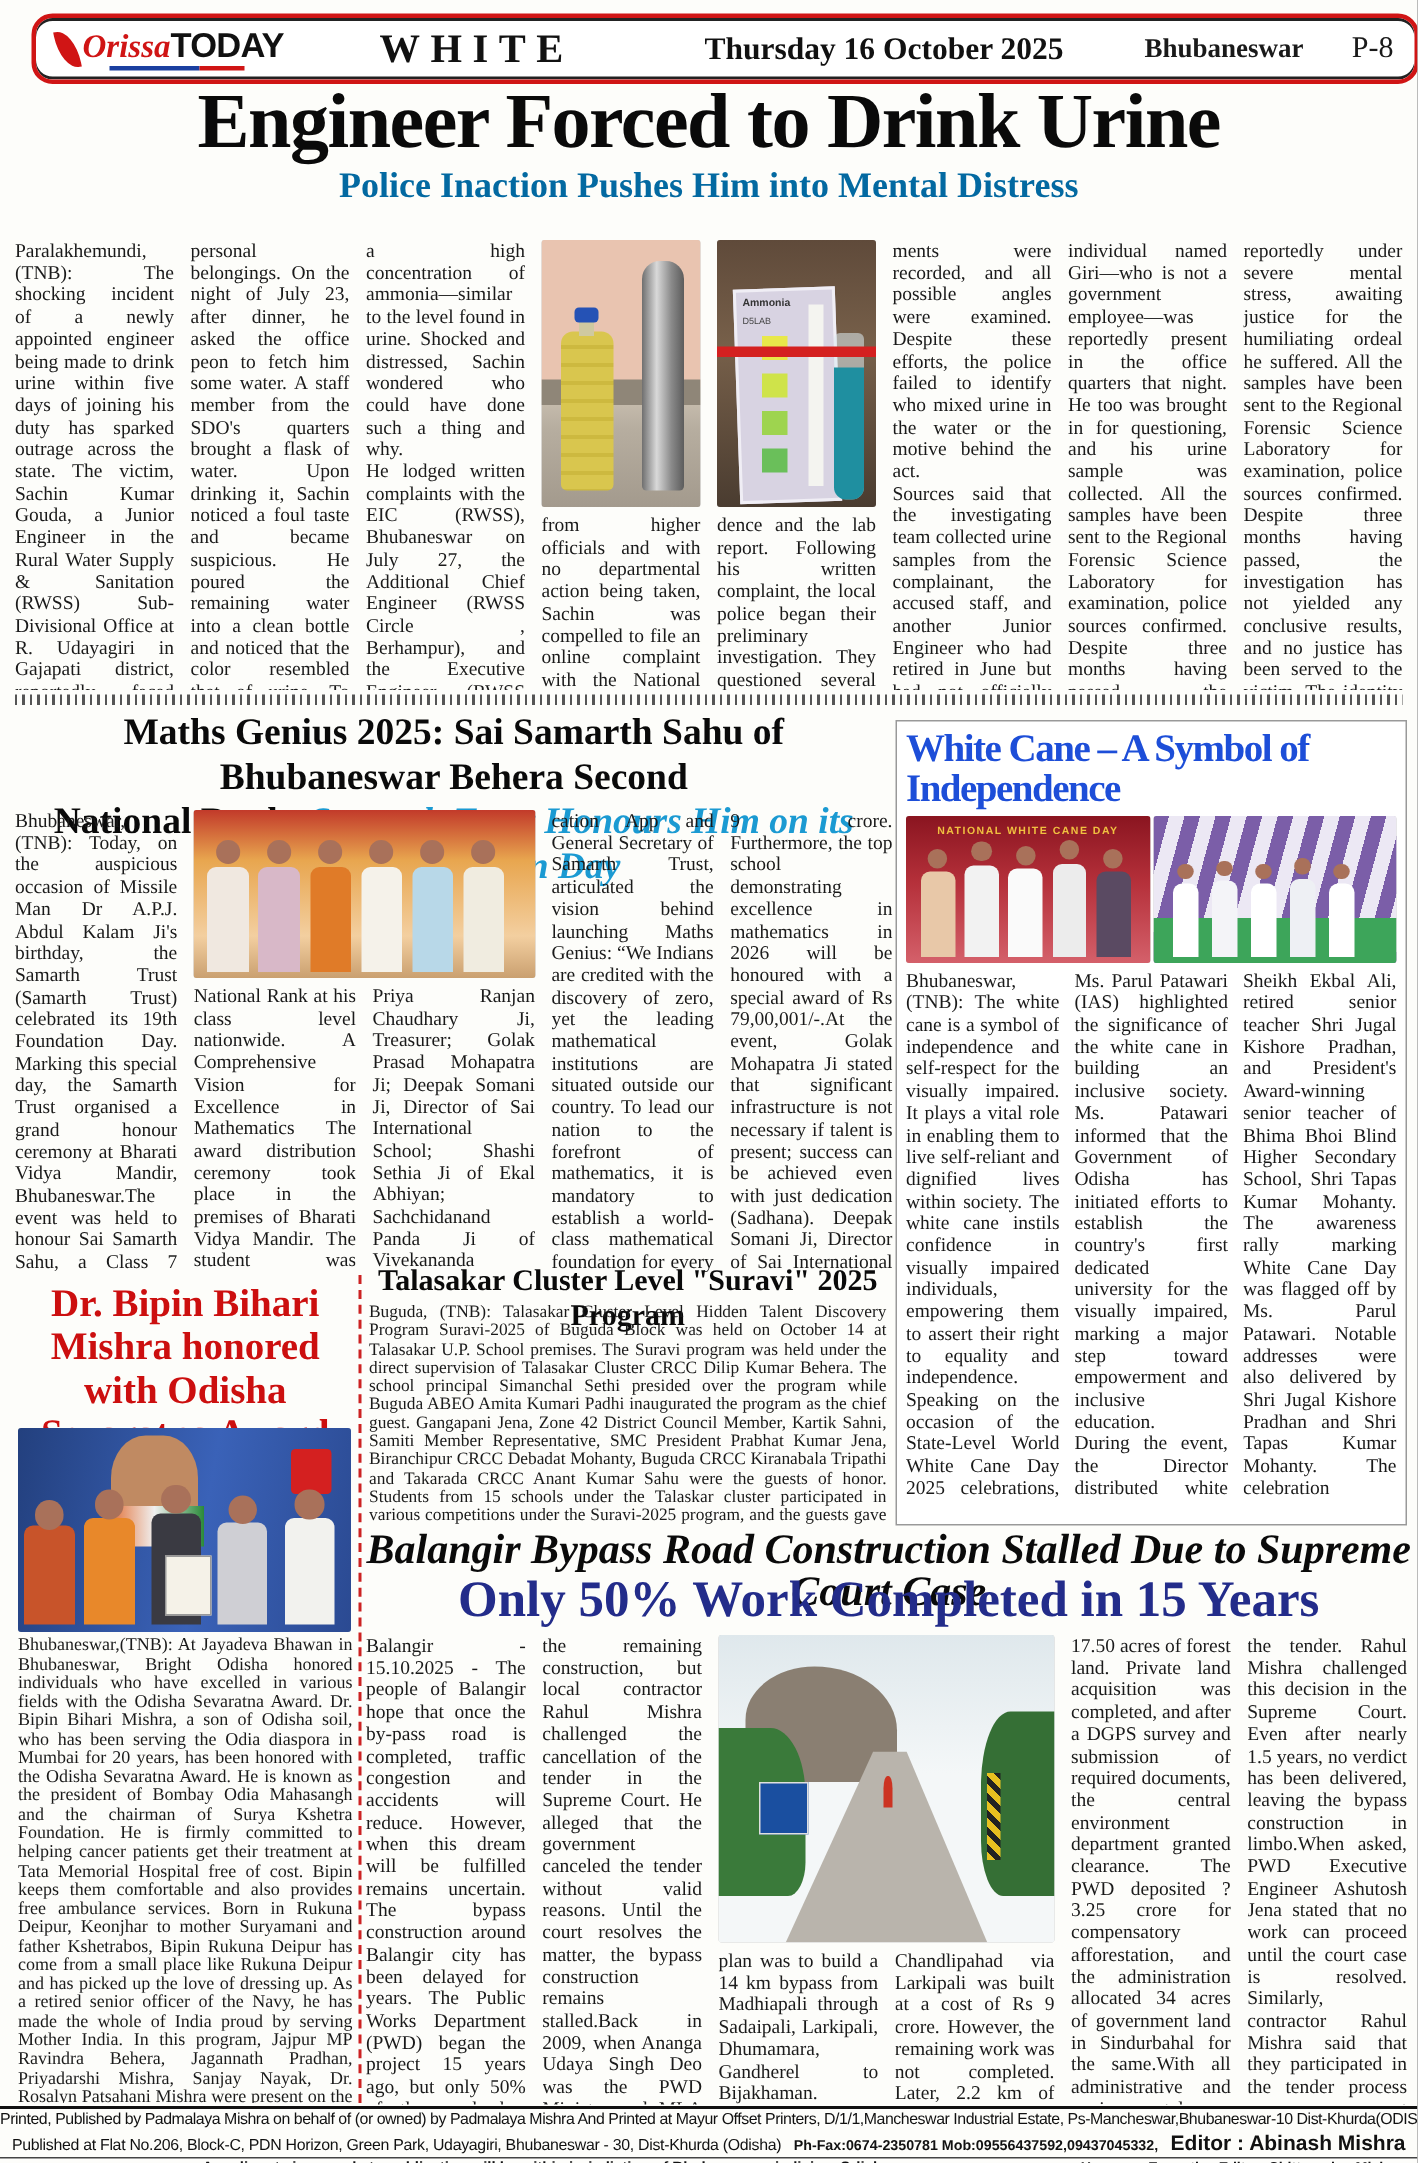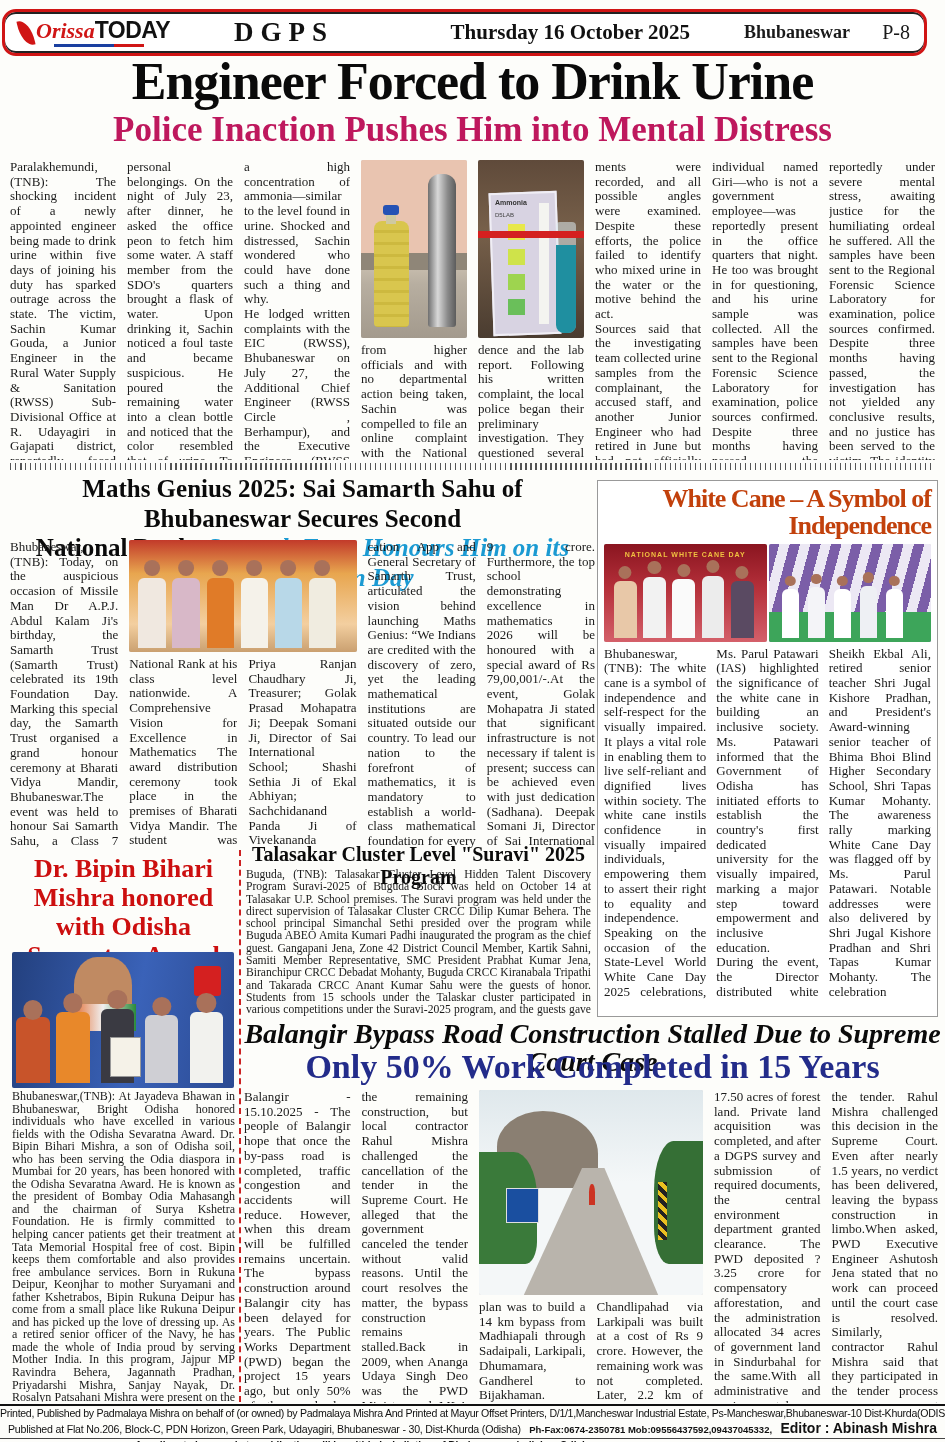--- a/index.html
+++ b/index.html
@@ -1,39 +1,39 @@
 <!DOCTYPE html>
 <html><head>
 <meta charset="utf-8">
 <style>
   html,body{margin:0;padding:0;background:#888;}
   .page{position:relative;width:945px;height:1442px;background:#fdfdfa;margin:0 auto;
         font-family:"Liberation Serif",serif;color:#1a1a1a;overflow:hidden;}
   
-  .masthead{position:absolute;left:2px;top:9px;width:925px;height:47px;
+  .masthead{position:absolute;left:21px;top:9px;width:925px;height:47px;
     border:3px solid #d01515;border-radius:14px;background:#fff;
     display:flex;align-items:center;box-sizing:border-box;padding:0 14px;
     box-shadow:inset 0 2px 0 #222, inset 0 -2px 0 #222;}
   .logo{display:flex;align-items:center;gap:3px;width:215px;}
   .quill{width:14px;height:26px;background:#d01515;border-radius:0 90% 0 90%;transform:rotate(-12deg);}
   .logo-text{line-height:1;}
   .logo-orissa{font-style:italic;color:#d01515;font-weight:bold;font-size:22px;font-family:"Liberation Serif",serif;}
   .logo-today{color:#111;font-weight:bold;font-size:23px;font-family:"Liberation Sans",sans-serif;letter-spacing:-.5px;}
   .logo-bar{display:flex;height:3px;width:90px;margin:2px 0 0 18px;}
   .bar-blue{flex:2;background:#1a3fa0;}
   .bar-red{flex:1;background:#d01515;}
   .mh-section{width:215px;font-size:27px;font-weight:bold;letter-spacing:7px;color:#111;}
   .mh-date{flex:1;text-align:right;font-size:21px;font-weight:bold;color:#111;}
   .mh-city{width:160px;text-align:right;font-size:18px;font-weight:bold;}
   .mh-page{width:60px;text-align:right;font-size:20px;}
   
   .lead-h1{position:absolute;left:0;top:56px;width:945px;margin:0;text-align:center;
     font-size:52px;font-weight:bold;color:#0a0a0a;letter-spacing:-1px;line-height:1.0;}
   .lead-h2{position:absolute;left:0;top:112px;width:945px;margin:0;text-align:center;
-    font-size:35px;font-weight:bold;color:#be185d;line-height:1.0;}
+    font-size:24px;font-weight:bold;color:#0369a1;line-height:1.0;}
   
   .col{font-size:13px;line-height:14.7px;text-align:justify;white-space:pre-line;
        overflow:hidden;hyphens:auto;}
   .lead-body{position:absolute;left:10px;top:160px;width:925px;height:300px;
     display:grid;grid-template-columns:repeat(8,1fr);grid-template-rows:178px 1fr;
     gap:5px 11px;overflow:hidden;}
   .rowspan{grid-row:1/3;}
   .photo{position:relative;overflow:hidden;border-radius:2px;background:#ccc;}
   .lb-c4{grid-column:4;grid-row:2;} .lb-c5{grid-column:5;grid-row:2;}
   .lb-p1{grid-column:4;grid-row:1;} .lb-p2{grid-column:5;grid-row:1;}
@@ -66,21 +66,21 @@
     display:grid;grid-template-columns:repeat(5,1fr);grid-template-rows:112px 1fr;gap:5px 11px;overflow:hidden;}
   .mb-photo{grid-column:2/4;grid-row:1;}
   .mb-c2{grid-column:2;grid-row:2;} .mb-c3{grid-column:3;grid-row:2;}
   .mp-bg{position:absolute;inset:0;background:linear-gradient(#c23a2a,#e8a64f 30%,#f3cfa0 75%,#caa070);}
   .fig{position:absolute;bottom:4%;height:62%;border-radius:6px 6px 0 0;}
   .fig::after{content:"";position:absolute;left:50%;top:-26%;transform:translateX(-50%);
     width:58%;aspect-ratio:1;border-radius:50%;background:#a9715a;}
   
   .wc-box{position:absolute;left:597px;top:480px;width:341px;height:537px;border:1px solid #999;
     background:#fff;box-sizing:border-box;padding:4px 6px;}
-  .wc-h{margin:0;text-align:right;color:#c2410c;font-weight:bold;line-height:1.05;}
+  .wc-h{margin:0;text-align:left;color:#1d4ed8;font-weight:bold;line-height:1.05;}
   .wc-h .l1{font-size:26px;letter-spacing:-1px;display:block;}
   .wc-h .l2{font-size:29px;display:block;}
   .wc-photos{display:flex;gap:2px;height:98px;margin-top:4px;}
   .wc-photos .photo{flex:1;}
   .wcl-bg{position:absolute;inset:0;background:linear-gradient(#8a1520,#b5303a 45%,#d4606a);}
   .wcl-banner{position:absolute;left:4%;top:8%;width:92%;text-align:center;color:#f0c040;
     font-size:7px;font-weight:bold;font-family:"Liberation Sans",sans-serif;letter-spacing:1px;}
   .wcr-bg{position:absolute;inset:0;background:repeating-linear-gradient(105deg,#7b5ea8 0 10px,#ece8f4 10px 20px);}
   .wcr-floor{position:absolute;left:0;right:0;bottom:0;height:30%;background:#3da55a;}
   .wc-cols{display:flex;gap:10px;margin-top:5px;height:352px;overflow:hidden;}
@@ -142,21 +142,21 @@
     <div class="logo">
       <div class="quill"></div>
       <div class="logo-text">
         <span class="logo-orissa">Orissa</span><span class="logo-today">TODAY</span>
         <div class="logo-bar">
             <span class="bar-blue"></span>
             <span class="bar-red"></span>
           </div>
       </div>
     </div>
-    <div class="mh-section">DGPS</div>
+    <div class="mh-section">WHITE</div>
     <div class="mh-date">Thursday 16 October 2025</div>
     <div class="mh-city">Bhubaneswar</div>
     <div class="mh-page">P-8</div>
   </div>
 
   <h1 class="lead-h1">Engineer Forced to Drink Urine</h1>
   <h2 class="lead-h2">Police Inaction Pushes Him into Mental Distress</h2>
 
   <div class="lead-body">
     <div class="col rowspan">Paralakhemundi,(TNB): The shocking incident of a newly appointed engineer being made to drink urine within five days of joining his duty has sparked outrage across the state. The victim, Sachin Kumar Gouda, a Junior Engineer in the Rural Water Supply &amp; Sanitation (RWSS) Sub-Divisional Office at R. Udayagiri in Gajapati district, reportedly faced this humiliating act shortly after taking charge. According to reports, Sachin joined as a Junior Engineer at R. Udayagiri RWSS on July 18 and formally assumed charge on July 22 after arranging his</div>
@@ -188,21 +188,21 @@
     <div class="col lb-c4">from higher officials and with no departmental action being taken, Sachin was compelled to file an online complaint with the National Human Rights Commission and the R. Udayagiri Police Station, attaching all related evi-</div>
     <div class="col lb-c5">dence and the lab report. Following his written complaint, the local police began their preliminary investigation. They questioned several office staff members and prepared a list of 10 suspected individuals. State-</div>
     <div class="col rowspan">ments were recorded, and all possible angles were examined. Despite these efforts, the police failed to identify who mixed urine in the water or the motive behind the act.
 Sources said that the investigating team collected urine samples from the complainant, the accused staff, and another Junior Engineer who had retired in June but had not officially handed over charge or vacated the office. The team also collected a sample from SDO Saroj Padhi, who admitted that one of his employees had fetched the water from his quarters on the incident night. Moreover, another</div>
     <div class="col rowspan">individual named Giri—who is not a government employee—was reportedly present in the office quarters that night. He too was brought in for questioning, and his urine sample was collected. All the samples have been sent to the Regional Forensic Science Laboratory for examination, police sources confirmed. Despite three months having passed, the investigation has not yielded any conclusive results, and no justice has been served to the victim. The identity and motive of the perpetrator remain a mystery. Due to prolonged police inaction, the engineer is</div>
     <div class="col rowspan">reportedly under severe mental stress, awaiting justice for the humiliating ordeal he suffered. All the samples have been sent to the Regional Forensic Science Laboratory for examination, police sources confirmed. Despite three months having passed, the investigation has not yielded any conclusive results, and no justice has been served to the victim. The identity and motive of the perpetrator remain a mystery. Due to prolonged police inaction, the engineer is reportedly under severe mental stress, awaiting justice for the humiliating ordeal he suffered.</div>
   </div>
 
   <div class="dotrule" style="left:10px;top:463px;width:925px;"></div>
 
-  <h3 class="maths-h"><span>Maths Genius 2025: Sai Samarth Sahu of Bhubaneswar Secures Second</span><br>
+  <h3 class="maths-h"><span>Maths Genius 2025: Sai Samarth Sahu of Bhubaneswar Behera Second</span><br>
     <span>National Rank; </span><span class="maths-blue">Samarth Trust Honours Him on its 19th Foundation Day</span></h3>
   <div class="maths-body">
     <div class="col rowspan">Bhubaneswar, (TNB): Today, on the auspicious occasion of Missile Man Dr A.P.J. Abdul Kalam Ji's birthday, the Samarth Trust (Samarth Trust) celebrated its 19th Foundation Day. Marking this special day, the Samarth Trust organised a grand honour ceremony at Bharati Vidya Mandir, Bhubaneswar.The event was held to honour Sai Samarth Sahu, a Class 7 student who delivered an extraordinary performance in the country's most prestigious school-level mathematics competition, Maths Genius 2025. Sai Samarth Sahu brought pride to Odisha by securing the Second</div>
     <div class="photo mb-photo">
       <div class="mp-bg"></div>
       <div class="fig" style="left:4%;width:12%;background:#f0e8e0"></div>
       <div class="fig" style="left:19%;width:12%;background:#d8b8c8"></div>
       <div class="fig" style="left:34%;width:12%;background:#e07b28"></div>
       <div class="fig" style="left:49%;width:12%;background:#f5f2ea"></div>
       <div class="fig" style="left:64%;width:12%;background:#b8d8e8"></div>

